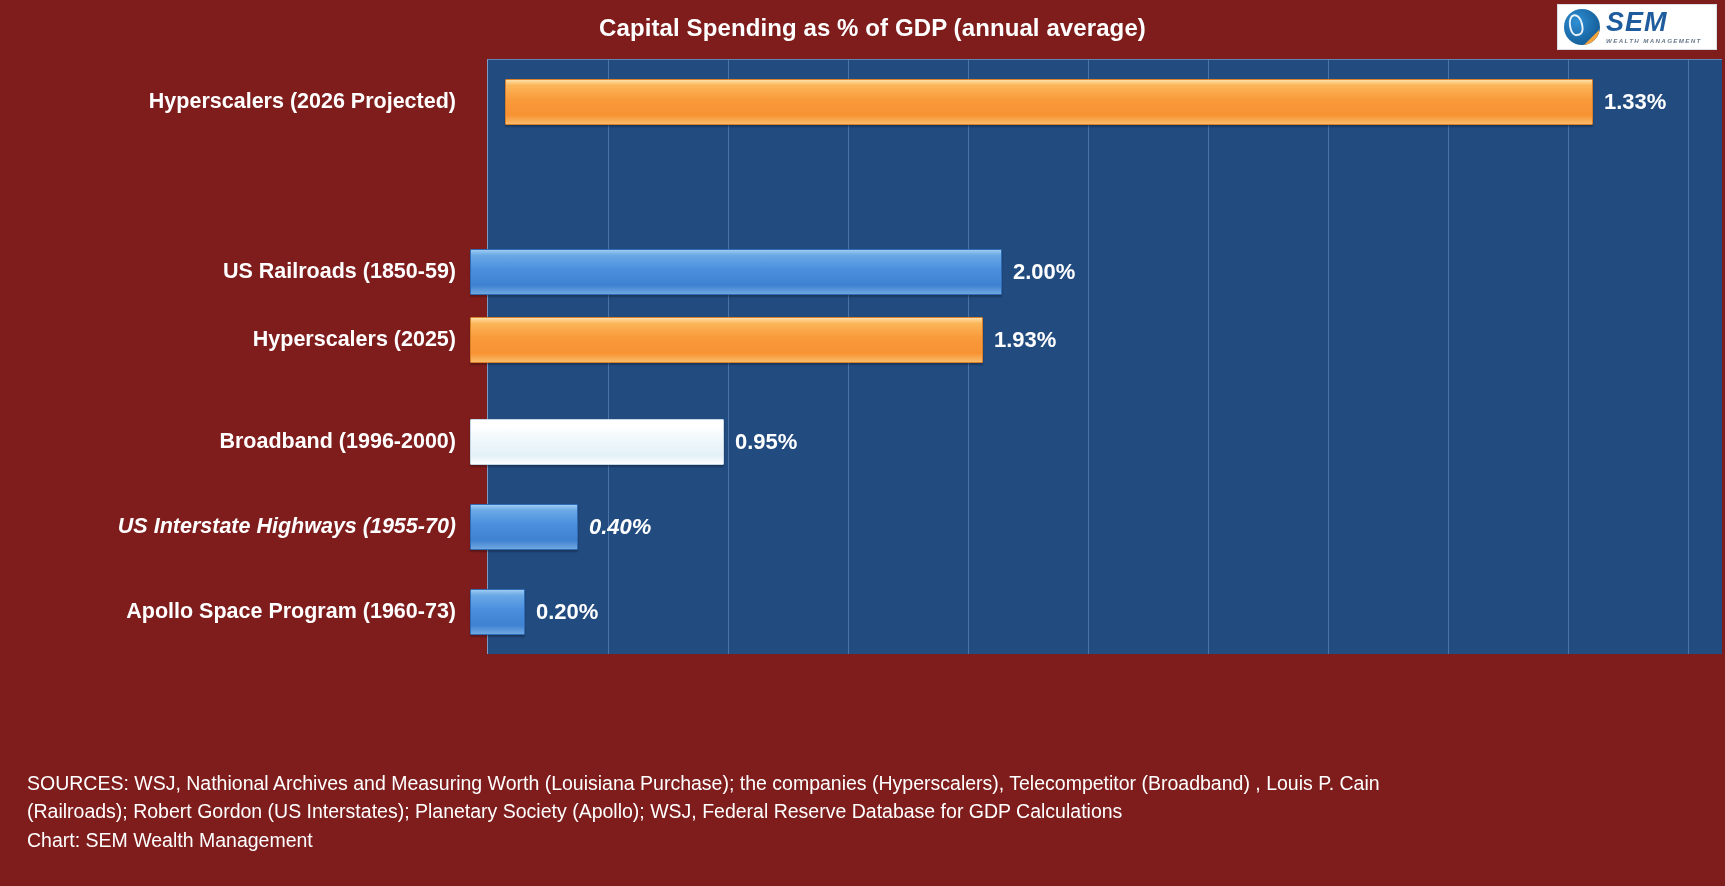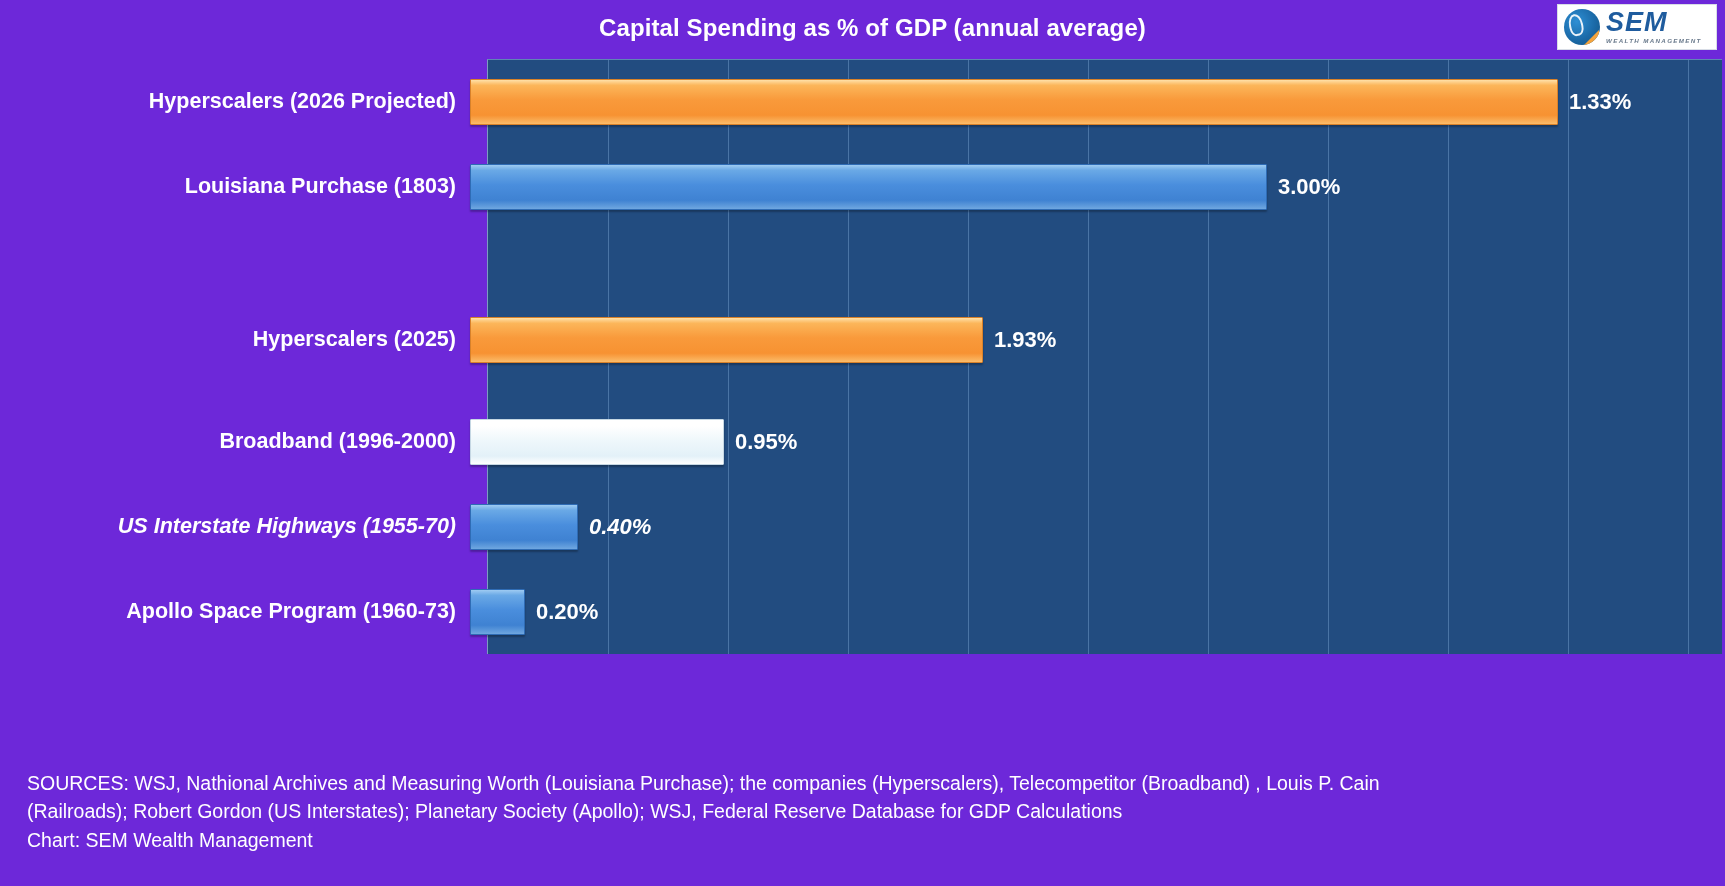--- a/index.html
+++ b/index.html
@@ -3,21 +3,21 @@
 <meta charset="utf-8">
 <style>
   html,body{margin:0;padding:0;}
   body{
     width:1725px;height:886px;
     background:#1F4576;
     font-family:"Liberation Sans", sans-serif;
     overflow:hidden;
     position:relative;
   }
-  #root{position:absolute;inset:0;background:#6d28d9;}
+  #root{position:absolute;inset:0;background:#7f1d1d;}
 
   
   .chart-title{
     position:absolute;
     left:0;right:0;top:14px;
     text-align:center;
     color:#FFFFFF;
     font-size:24px;
     font-weight:bold;
     letter-spacing:.1px;
@@ -151,32 +151,32 @@
         <div class="gridline" style="left: 600px;"></div>
         <div class="gridline" style="left: 720px;"></div>
         <div class="gridline" style="left: 840px;"></div>
         <div class="gridline" style="left: 960px;"></div>
         <div class="gridline" style="left: 1080px;"></div>
         <div class="gridline" style="left: 1200px;"></div>
       </div>
   </div>
 
   <div class="rows" id="rows">
-      <div class="row" style="top: 0px;">
+      <div class="row" style="top: 0px; gap: 35px;">
         <div class="cat-label">Hyperscalers (2026 Projected)</div>
         <div class="bar-wrap">
           <div class="bar orange" title="Hyperscalers (2026 Projected): 4.10%" style="width: 1086px;"></div>
           <div class="val-label">1.33%</div>
         </div>
       </div>
-      <div class="row" style="top: 85px;">
-        <div class="cat-label">Louisiana Purchase (1803)</div>
-        <div class="bar-wrap">
-          <div class="bar blue" title="Louisiana Purchase (1803): 3.00%" style="width: 795px;"></div>
-          <div class="val-label">3.00%</div>
+      <div class="row" style="top: 170px;">
+        <div class="cat-label">US Railroads (1850-59)</div>
+        <div class="bar-wrap">
+          <div class="bar blue" title="US Railroads (1850-59): 2.00%" style="width: 530px;"></div>
+          <div class="val-label">2.00%</div>
         </div>
       </div>
       <div class="row" style="top: 238px;">
         <div class="cat-label">Hyperscalers (2025)</div>
         <div class="bar-wrap">
           <div class="bar orange" title="Hyperscalers (2025): 1.93%" style="width: 511px;"></div>
           <div class="val-label">1.93%</div>
         </div>
       </div>
       <div class="row" style="top: 340px;">

